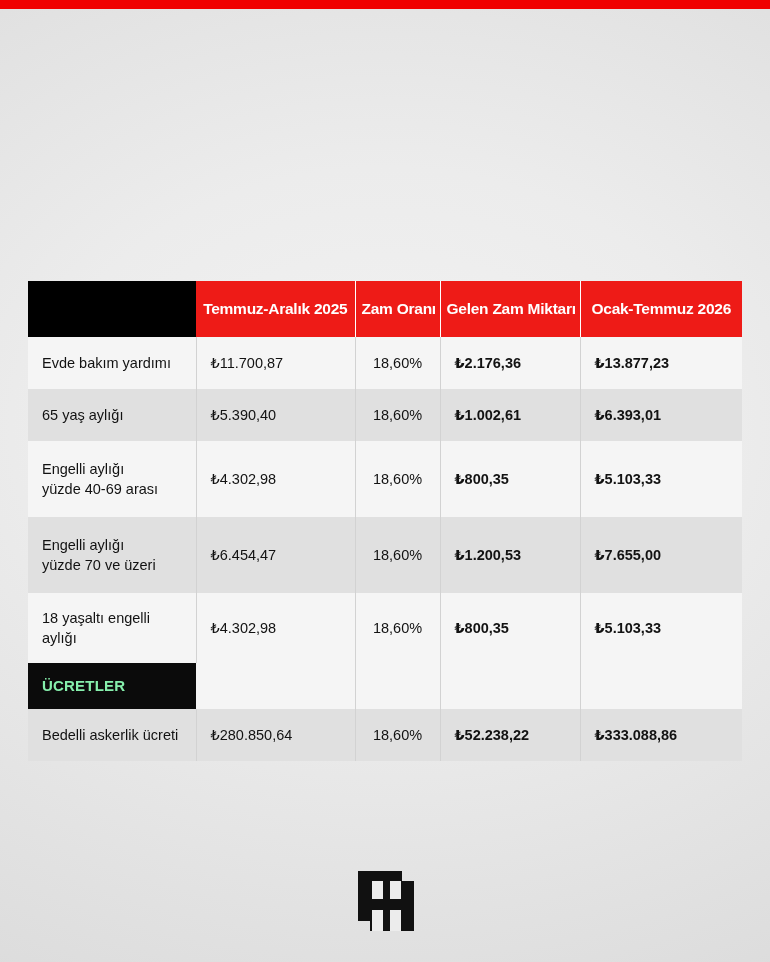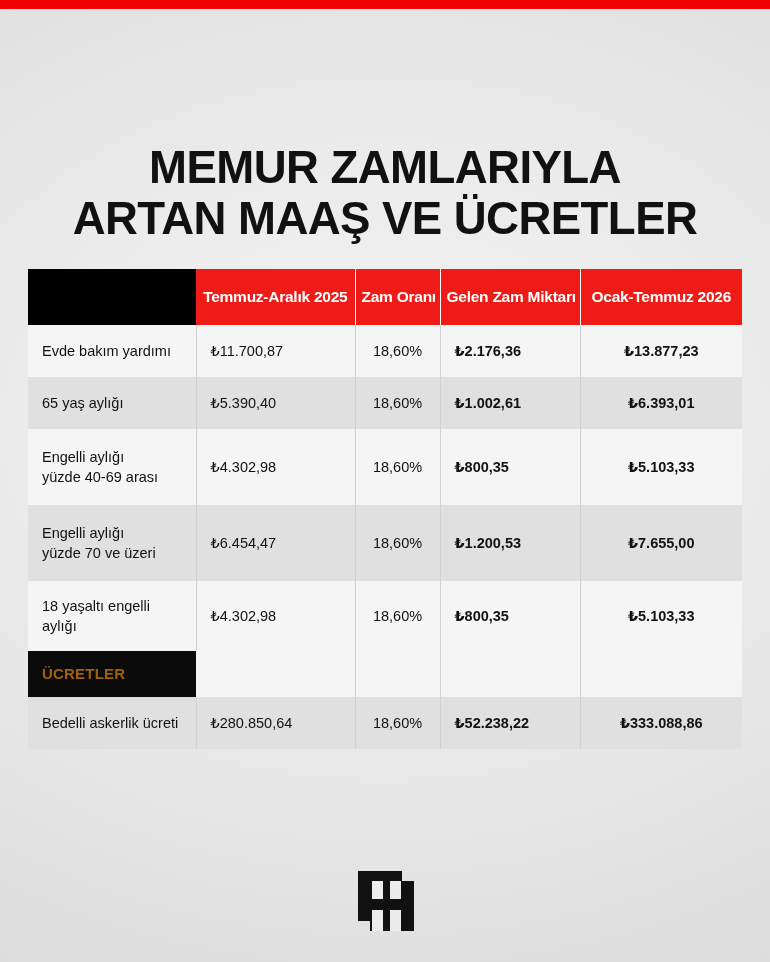--- a/index.html
+++ b/index.html
@@ -50,21 +50,21 @@
     font-size:47px;
     line-height:51px;
     letter-spacing:-0.6px;
     transform:scaleX(0.97);
     white-space:nowrap;
   }
 
   
   .table-wrap {
     position:absolute;
-    top:260px;
+    top:272px;
     left:28px;
     width:714px;
   }
   table.rates {
     width:714px;
     border-collapse:collapse;
     table-layout:fixed;
   }
   table.rates col.c0 { width:168px; }
   table.rates col.c1 { width:159px; }
@@ -104,29 +104,29 @@
   }
   tbody td:last-child { border-right:none; }
 
   tbody tr.light td { background:#f5f5f5; }
   tbody tr.dark  td { background:#e0e0e0; }
 
   td.label   { text-align:left;  font-weight:normal; }
   td.period  { text-align:left; font-weight:normal; }
   td.rate    { text-align:center; font-weight:normal; }
   td.amount  {  font-weight:bold; }
-  td.newval  { text-align:center;  font-weight:bold;margin-left:32px; }
+  td.newval  { text-align:left;  font-weight:bold;margin-left:32px; }
 
   tr.tall td { height:76px; }
 
   
   tr.section td { height:46px; padding:0; border-right:none; }
   tr.section td.sec-label {
     background:#0b0b0b;
-    color:#a16207;
+    color:#86efac;
     font-family:"Liberation Sans Narrow","Liberation Sans", sans-serif;
     font-weight:bold;
     font-size:15px;
     letter-spacing:0.2px;
     padding:0 14px;
     text-align:left;
   }
   tr.section td.sec-fill { background:#f5f5f5; border-right:1px solid #d2d2d2; }
   tr.section td.sec-fill:last-child { border-right:none; }
 
@@ -172,24 +172,20 @@
     z-index:4;
   }
 </style>
 </head>
 <body>
 
 <div class="top-bar"></div>
 
 <div class="canvas">
 
-  <div class="title-block">
-    <div class="title-line">MEMUR ZAMLARIYLA</div>
-    <div class="title-line">ARTAN MAAŞ VE ÜCRETLER</div>
-  </div>
 
   <div class="table-wrap">
     <table class="rates">
       <colgroup>
         <col class="c0">
           <col class="c1">
           <col class="c2">
           <col class="c3">
           <col class="c4">
       </colgroup>

